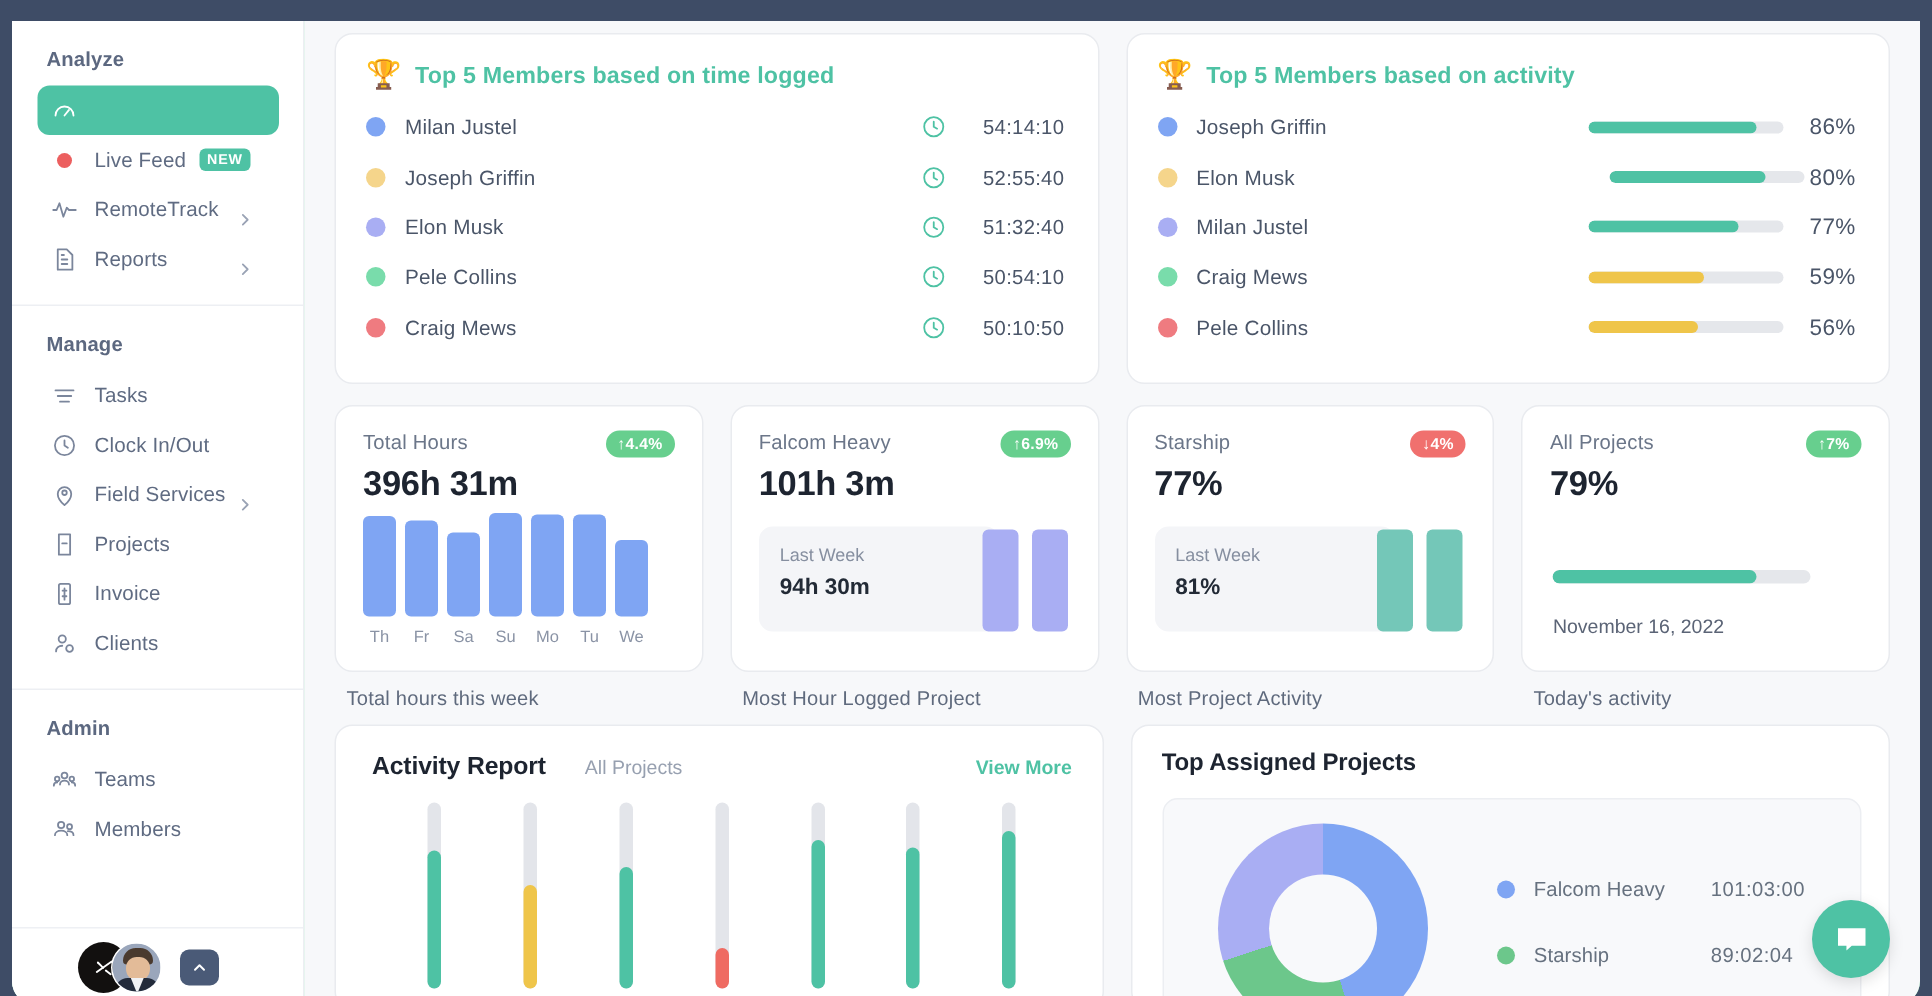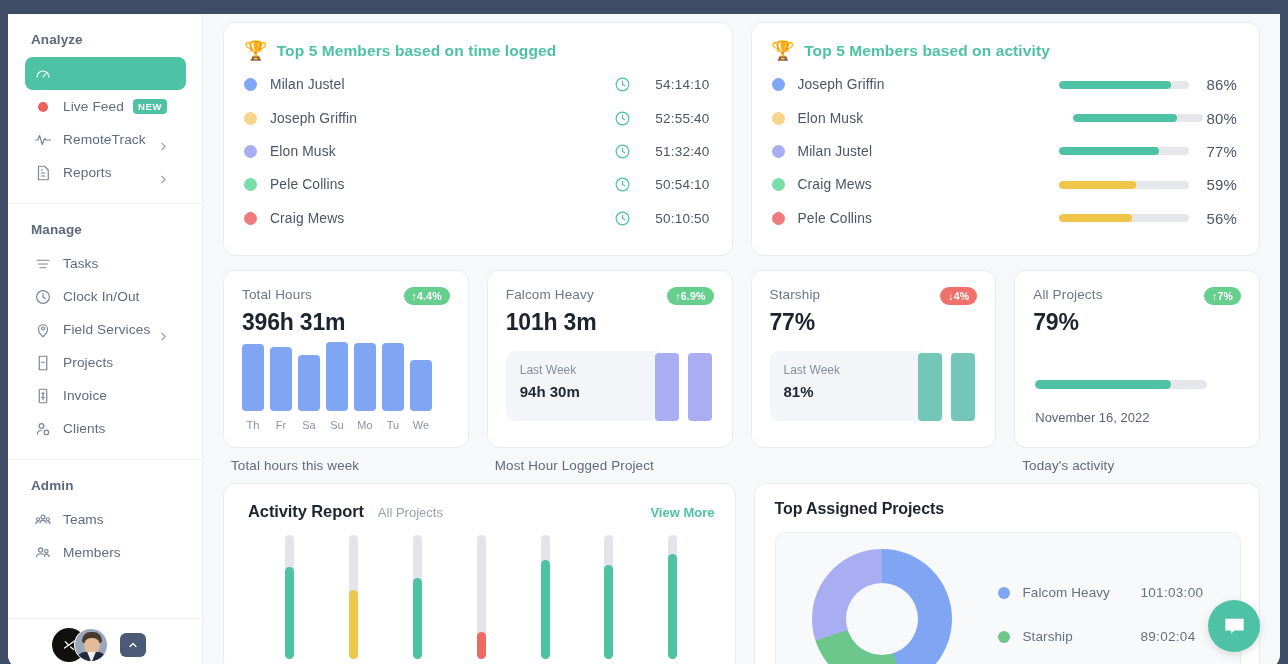--- a/index.html
+++ b/index.html
@@ -126,21 +126,21 @@
   .big-track {
     position: absolute; left: 20px; bottom: 58px; width: 172px; height: 9px;
     background: #e5e7eb; border-radius: 5px; overflow: hidden;
   }
   .big-fill { height: 9px; background: #4ec2a4; border-radius: 5px; }
   .stat-date { position: absolute; left: 20px; bottom: 22px; font-size: 13px; color: #5b6476; }
   .stat-caption { font-size: 13.4px; color: #5f6a7d; margin-top: 10px; padding-left: 8px; letter-spacing:.15px;}
   
   .row-bottom { display: flex; gap: 18px; margin-top: 10px; }
   .card-activity { flex: 1 1 0; padding: 18px 20px 0 24px; height: 190px; overflow: hidden; }
-  .act-head { display: flex; align-items: baseline; }
+  .act-head { display: flex; align-items: baseline; gap: 12px; }
   .act-title { font-size: 16.5px; font-weight: 700; color: #1d2430; letter-spacing: -.1px;}
   .act-sub { font-size: 13px; color: #97a0b0; margin-left: 14px; }
   .act-more { margin-left: auto; font-size: 13px; color: #4ec2a4; font-weight: 600; cursor: pointer; }
   .gauges { display: flex; justify-content: space-around; align-items: flex-end; margin-top: 14px; height: 124px; padding: 0 10px;}
   .gauge { width: 9px; height: 124px; background: #e3e5ea; border-radius: 5px; position: relative; }
   .gauge-fill { position: absolute; left: 0; bottom: 0; width: 9px; border-radius: 5px; }
   .card-projects { flex: 1 1 0; padding: 16px 18px 0 20px; height: 190px; overflow: hidden; }
   .proj-title { font-size: 16px; font-weight: 700; color: #1d2430; letter-spacing: -.1px;}
   .proj-inner {
     margin-top: 14px; background: #f8f9fb; border: 1px solid #eceef2; border-radius: 10px;
@@ -513,20 +513,21 @@
               <div class="stat-value">77%</div>
               <div class="lastweek-box">
                 <div class="lw-label">Last Week</div>
                 <div class="lw-value">81%</div>
               </div>
               <div class="twin-bars">
                 <span class="twin-bar" style="background:#74c7b8"></span>
                 <span class="twin-bar" style="background:#74c7b8"></span>
               </div>
             </div>
+            <div class="stat-caption">Most Project Activity</div>
           </div>
           <div class="stat-col">
             <div class="card stat-card">
               <div class="stat-top">
                 <span class="stat-label">All Projects</span>
                 <span class="pill up">↑7%</span>
               </div>
               <div class="stat-value">79%</div>
               <div class="big-track">
                 <div class="big-fill" style="width:79%"></div>

